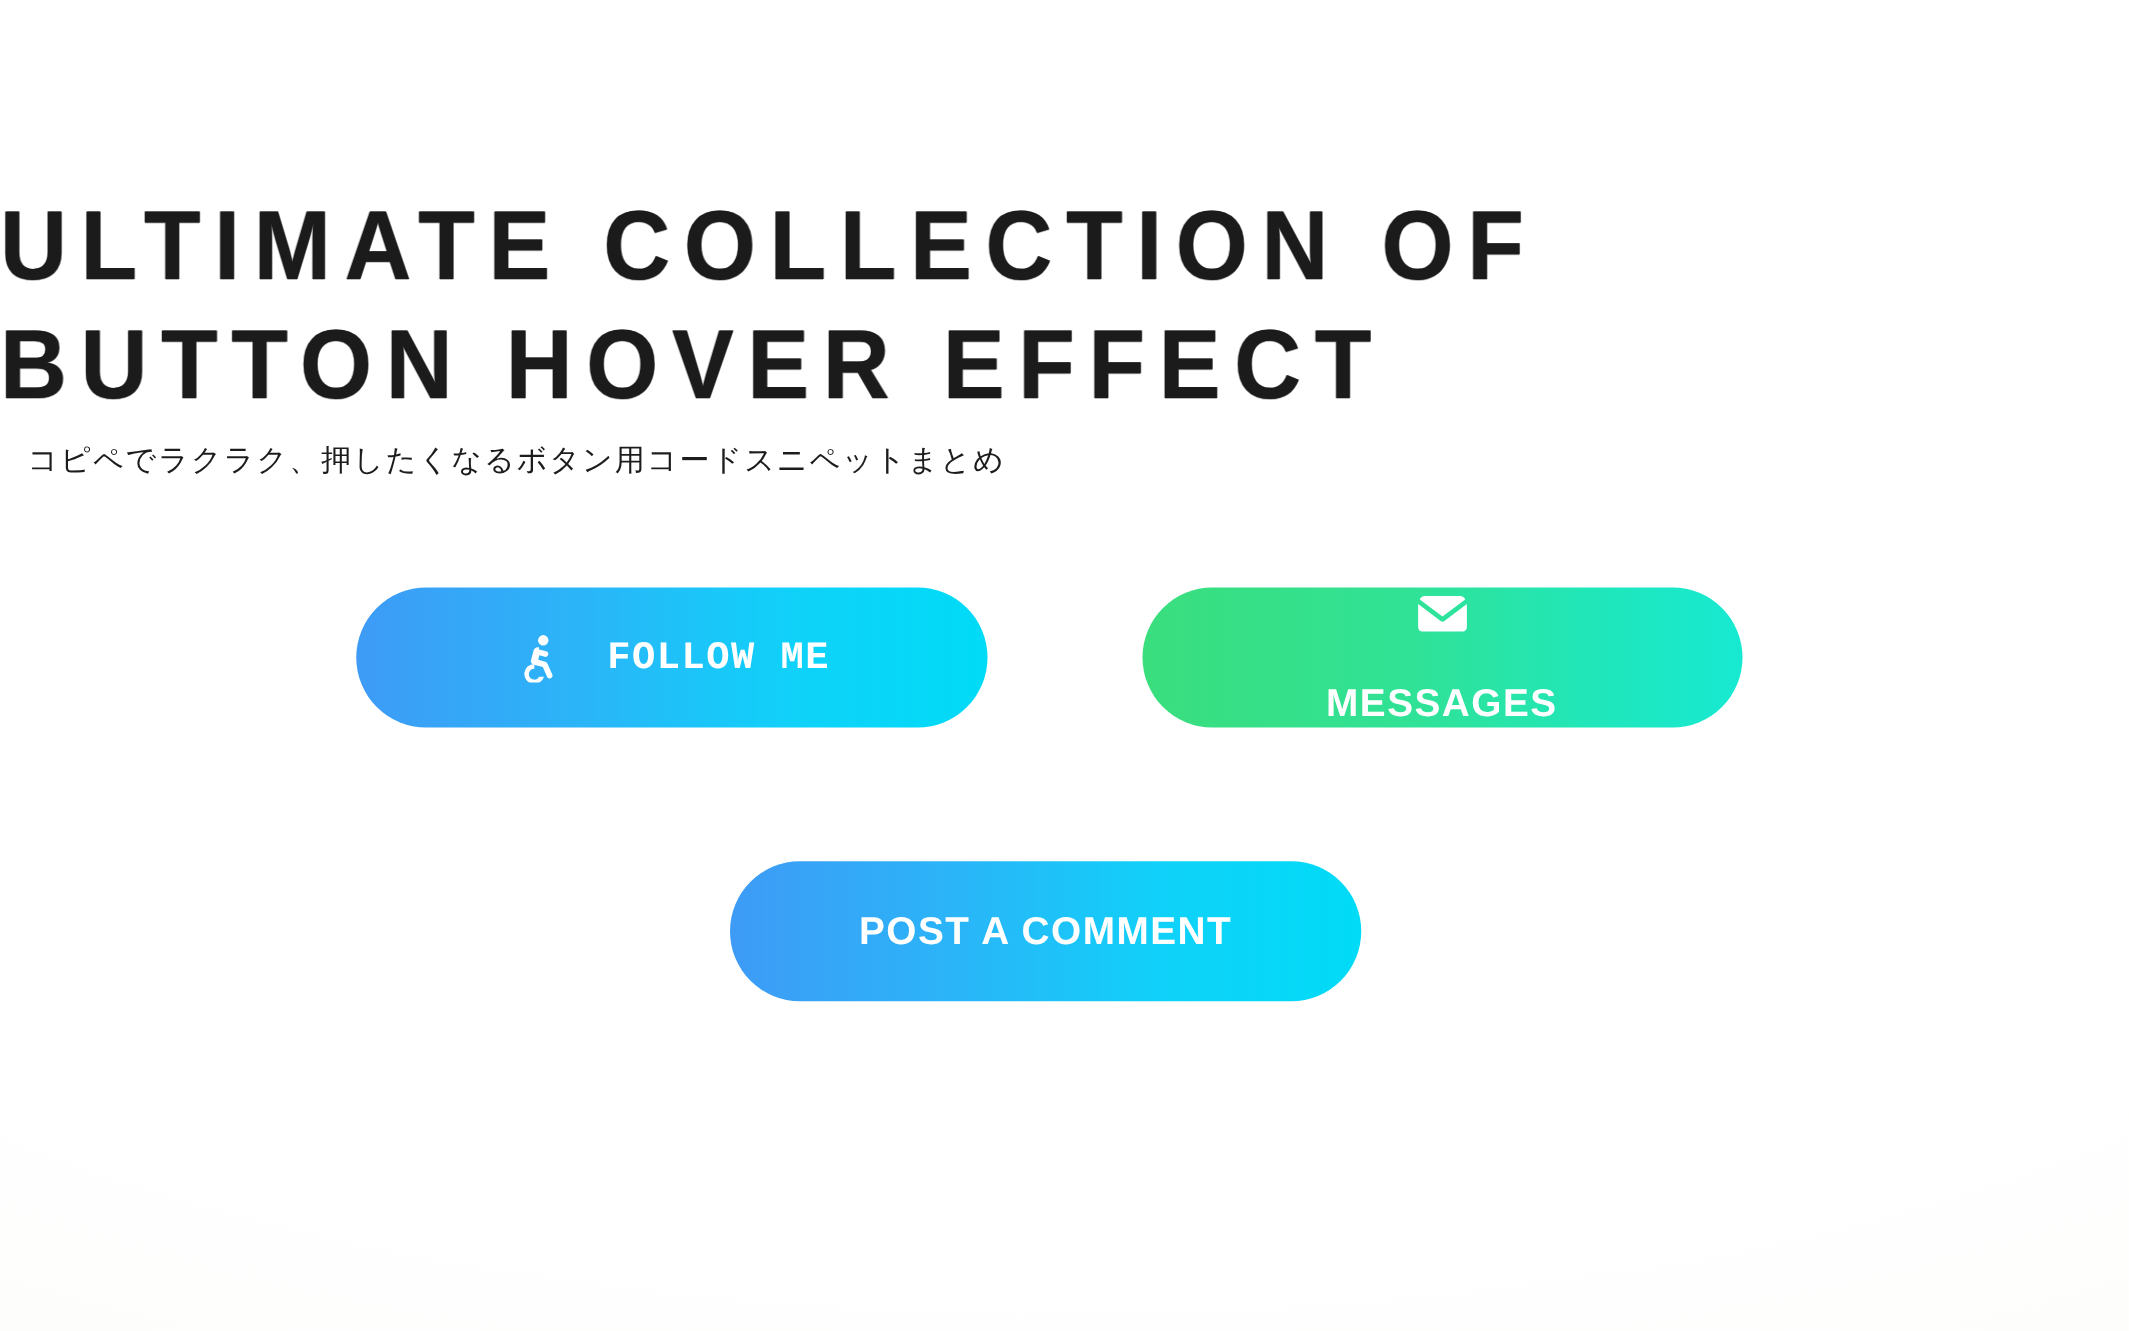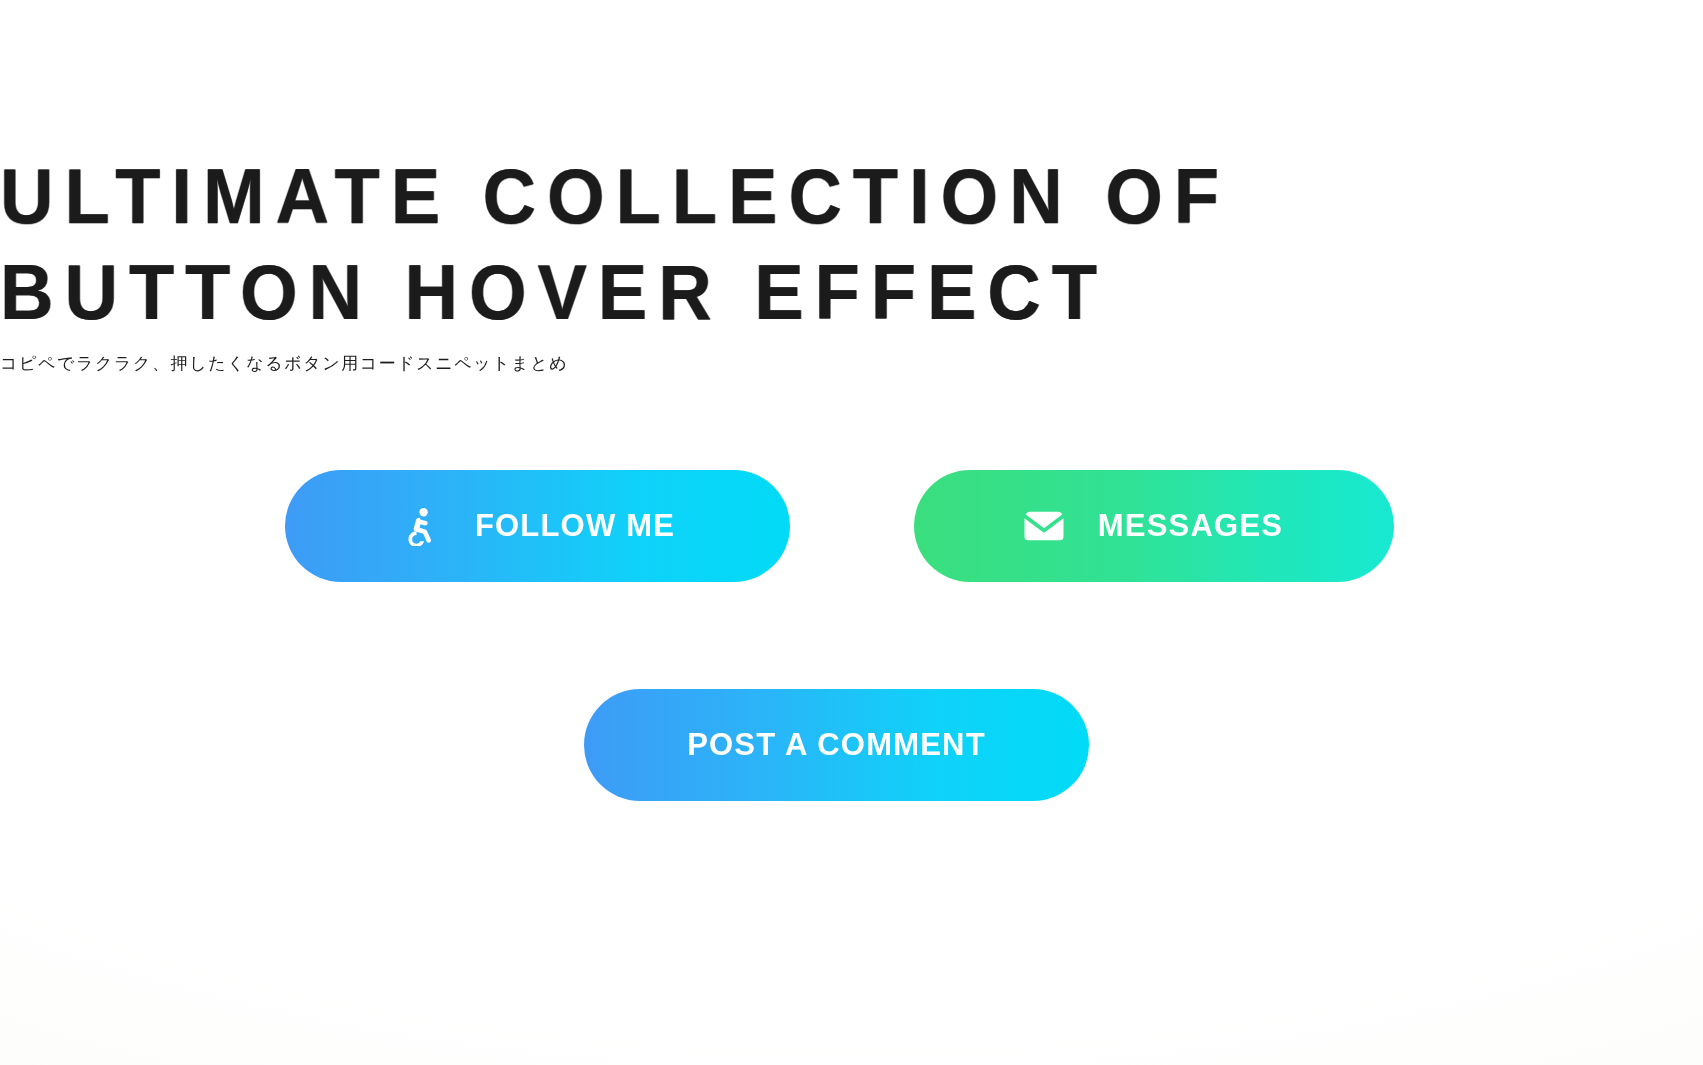--- a/index.html
+++ b/index.html
@@ -51,25 +51,26 @@
       -1.2px -0.6px 0 rgba(255,255,255,0.40);
     transform: scaleY(1.06);
     transform-origin: center top;
   }
   .title .ln { display: block; }
   .title .ln + .ln { margin-top: 2px; }
 
   .subtitle {
     margin: 24px 0 0 0;
     font-family: "DejaVu Sans", sans-serif;
-    font-size: 17px;
+    font-size: 24px;
     letter-spacing: 1.6px;
     color: #1c1c1c;
     font-weight: 400;
     white-space: nowrap;
+    padding-left: 22px;
   }
 
   
   .grid {
     position: absolute;
     left: 0;
     right: 0;
     top: 470px;
   }
   .row {
@@ -127,21 +128,21 @@
   .btn-post {
     background: linear-gradient(90deg, #3e9bf6 0%, #2bb4f8 35%, #0fd2f9 70%, #00dbf7 100%);
   }
   .btn-messages {
     background: linear-gradient(90deg, #3ade7d 0%, #30e296 45%, #1fe7bd 78%, #17e9d2 100%);
   }
   .btn-share {
     background: linear-gradient(90deg, #f95b92 0%, #fa8a72 38%, #fcc14a 70%, #fae213 100%);
   }
 
-  .btn-follow { width: 505px; padding: 0; }
+  .btn-follow { width: 505px; padding: 0; font-family: Liberation Mono, monospace; }
   .btn-messages { width: 480px; padding: 0; }
   .btn-post { width: 535px; padding: 0; }
   .btn-share { width: 537px; padding: 0; }
 
   .btn-label { display: inline-block; }
 
   .btn-icon {
     display: inline-flex;
     align-items: center;
     justify-content: center;
@@ -150,21 +151,21 @@
     flex: 0 0 auto;
   }
   .btn-icon svg { display: block; }
 
   .btn-follow .inner,
   .btn-messages .inner {
     display: inline-flex;
     align-items: center;
     gap: 36px;
   }
-  .btn-messages .inner { gap: 34px; }
+  .btn-messages .inner { gap: 34px; flex-direction: column; }
 </style>
 </head>
 <body>
 
 <div id="page">
 
   <div class="header">
     <h1 class="title">
       <span class="ln">ULTIMATE COLLECTION OF</span>
       <span class="ln">BUTTON HOVER EFFECT</span>

